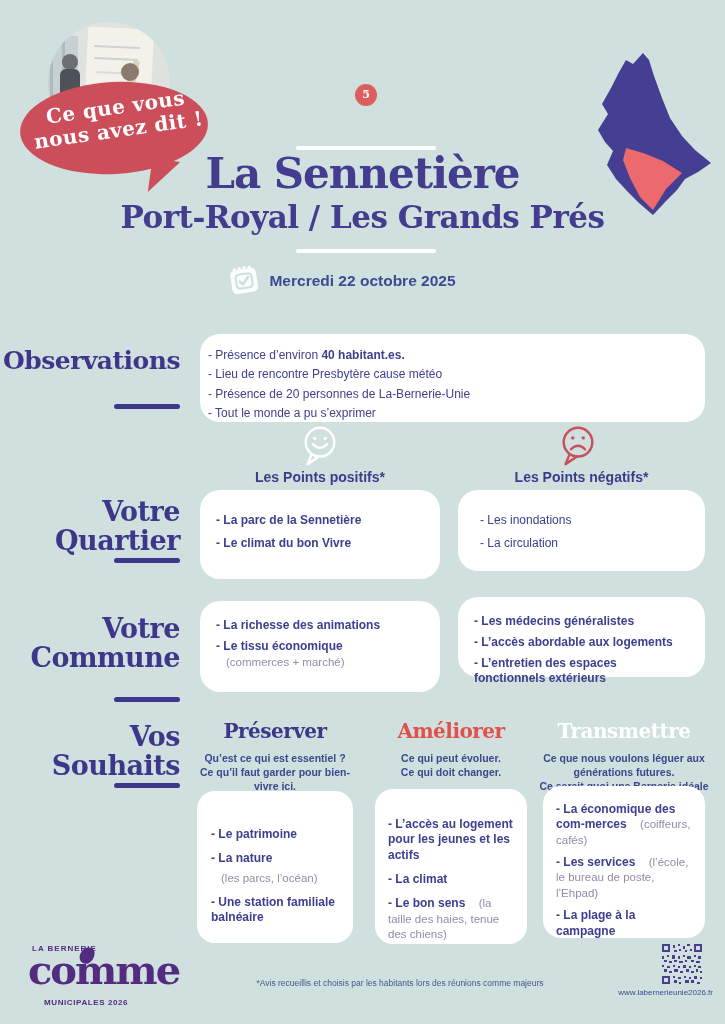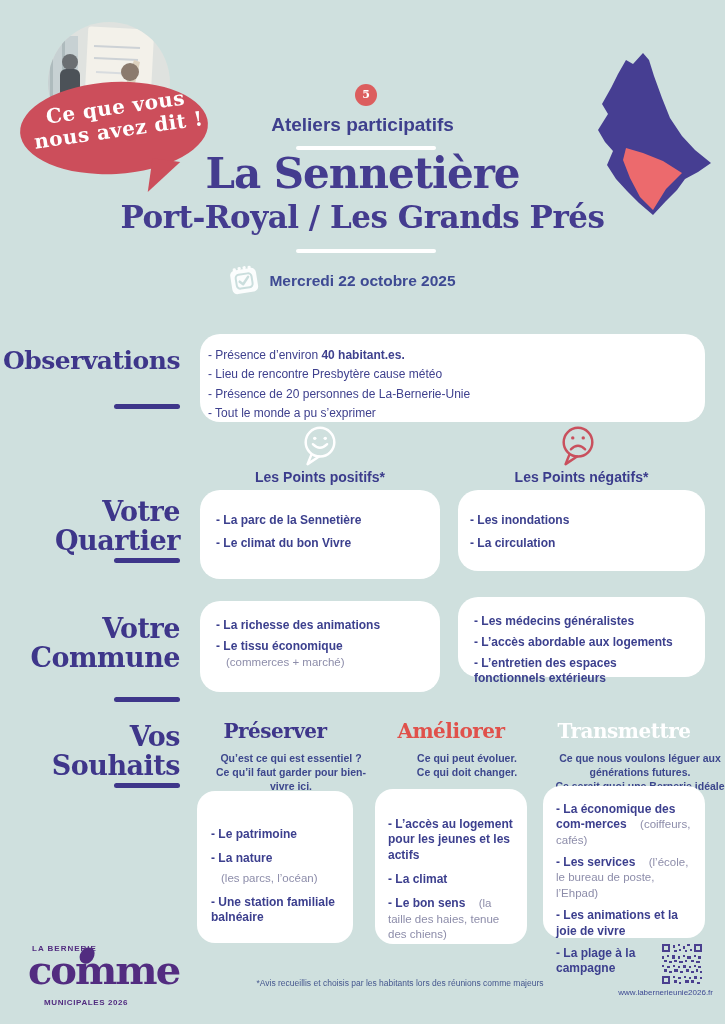--- a/index.html
+++ b/index.html
@@ -57,27 +57,27 @@
     font-size:12px; font-weight:500; color:#3f418e;}
   .obs-card .li{margin-bottom:2px; line-height:1.45;}
 
   .smile-pos{left:299px; top:424px;}
   .smile-neg{left:557px; top:424px;}
   .pts-label{top:469px; font-size:14px; font-weight:700; color:#3b3c8c;}
   .pts-pos{left:200px; width:240px;}
   .pts-neg{left:458px; width:247px;}
 
   .q-pos{left:200px; top:490px; width:240px; height:89px; padding:23px 16px; font-size:12px; font-weight:600;}
-  .q-neg{left:458px; top:490px; width:247px; height:81px; padding:23px 12px; font-size:12px; font-weight:700;}
+  .q-neg{left:458px; top:490px; width:247px; height:81px; padding:23px 22px; font-size:12px; font-weight:400;}
   .c-pos{left:200px; top:601px; width:240px; height:91px; padding:17px 16px; font-size:12px; font-weight:600;}
   .c-neg{left:458px; top:597px; width:247px; height:80px; padding:17px 16px; font-size:12px; font-weight:600;}
   .c-pos .li, .c-neg .li{margin-bottom:5px;}
 
   .col-title{top:719px; font-size:20px; letter-spacing:-0.5px;}
-  .col-sub{top:751px; font-size:10.5px; line-height:1.35; color:#3d478d; font-weight:600;margin-left:16px;}
+  .col-sub{top:751px; font-size:10.5px; line-height:1.35; color:#3d478d; font-weight:600;}
   .col1{left:197px; width:156px;}
   .col2{left:375px; width:152px;}
   .col3{left:536px; width:176px;}
   .t-preserver{color:#3e368a;}
   .t-ameliorer{color:#e0514b;}
   .t-transmettre{color:#ffffff;}
   .w-card{border-radius:18px; font-size:12px; font-weight:700; color:#3c3f8e;}
   .w1{left:197px; top:791px; width:156px; height:152px; padding:36px 14px;}
   .w2{left:375px; top:789px; width:152px; height:155px; padding:28px 13px;}
   .w3{left:543px; top:786px; width:162px; height:152px; padding:16px 13px;}
@@ -119,21 +119,20 @@
       <circle cx="82" cy="50" r="9" fill="#8b7b6e"></circle>
     </svg>
   </div>
 
   <div class="abs bubble"></div>
   <div class="abs bubble-tail"></div>
   <div class="abs bubble-text serif pre">Ce que vous
 nous avez dit !</div>
 
   <div class="abs badge5 serif">5</div>
-  <div class="abs kicker center">Ateliers participatifs</div>
   <div class="abs rule-white u1"></div>
   <div class="abs page-title serif center">La Sennetière</div>
   <div class="abs page-subtitle serif center">Port-Royal / Les Grands Prés</div>
   <div class="abs rule-white u2"></div>
 
   <div class="abs cal">
     <svg width="38" height="38" viewBox="0 0 38 38">
       <g transform="rotate(-9 19 19)">
         <rect x="6" y="8" width="26" height="24" rx="5" fill="#ffffff" opacity="0.92"></rect>
         <circle cx="11" cy="7.5" r="1.7" fill="#ffffff" opacity="0.92"></circle>
@@ -232,21 +231,20 @@
       <div class="li"><span class="seg-n">- Une station familiale balnéaire</span></div>
     </div>
   <div class="abs card w-card w2">
       <div class="li"><span class="seg-n">- L’accès au logement pour les jeunes et les actifs</span></div>
       <div class="li"><span class="seg-n">- La climat</span></div>
       <div class="li"><span class="seg-n">- Le bon sens </span><span class="seg-m">(la taille des haies, tenue des chiens)</span></div>
     </div>
   <div class="abs card w-card w3">
       <div class="li"><span class="seg-n">- La économique des com-merces </span><span class="seg-m">(coiffeurs, cafés)</span></div>
       <div class="li"><span class="seg-n">- Les services </span><span class="seg-m">(l’école, le bureau de poste, l’Ehpad)</span></div>
-      <div class="li"><span class="seg-n">- Les animations et la joie de vivre</span></div>
       <div class="li"><span class="seg-n">- La plage à la campagne</span></div>
     </div>
 
   <div class="abs logo">
     <div class="logo-top">LA BERNERIE</div>
     <div class="logo-main"><span>comme</span><span class="logo-dot"></span></div>
     <div class="logo-bottom">MUNICIPALES 2026</div>
   </div>
 
   <div class="abs footnote">*Avis recueillis et choisis par les habitants lors des réunions comme majeurs</div>

